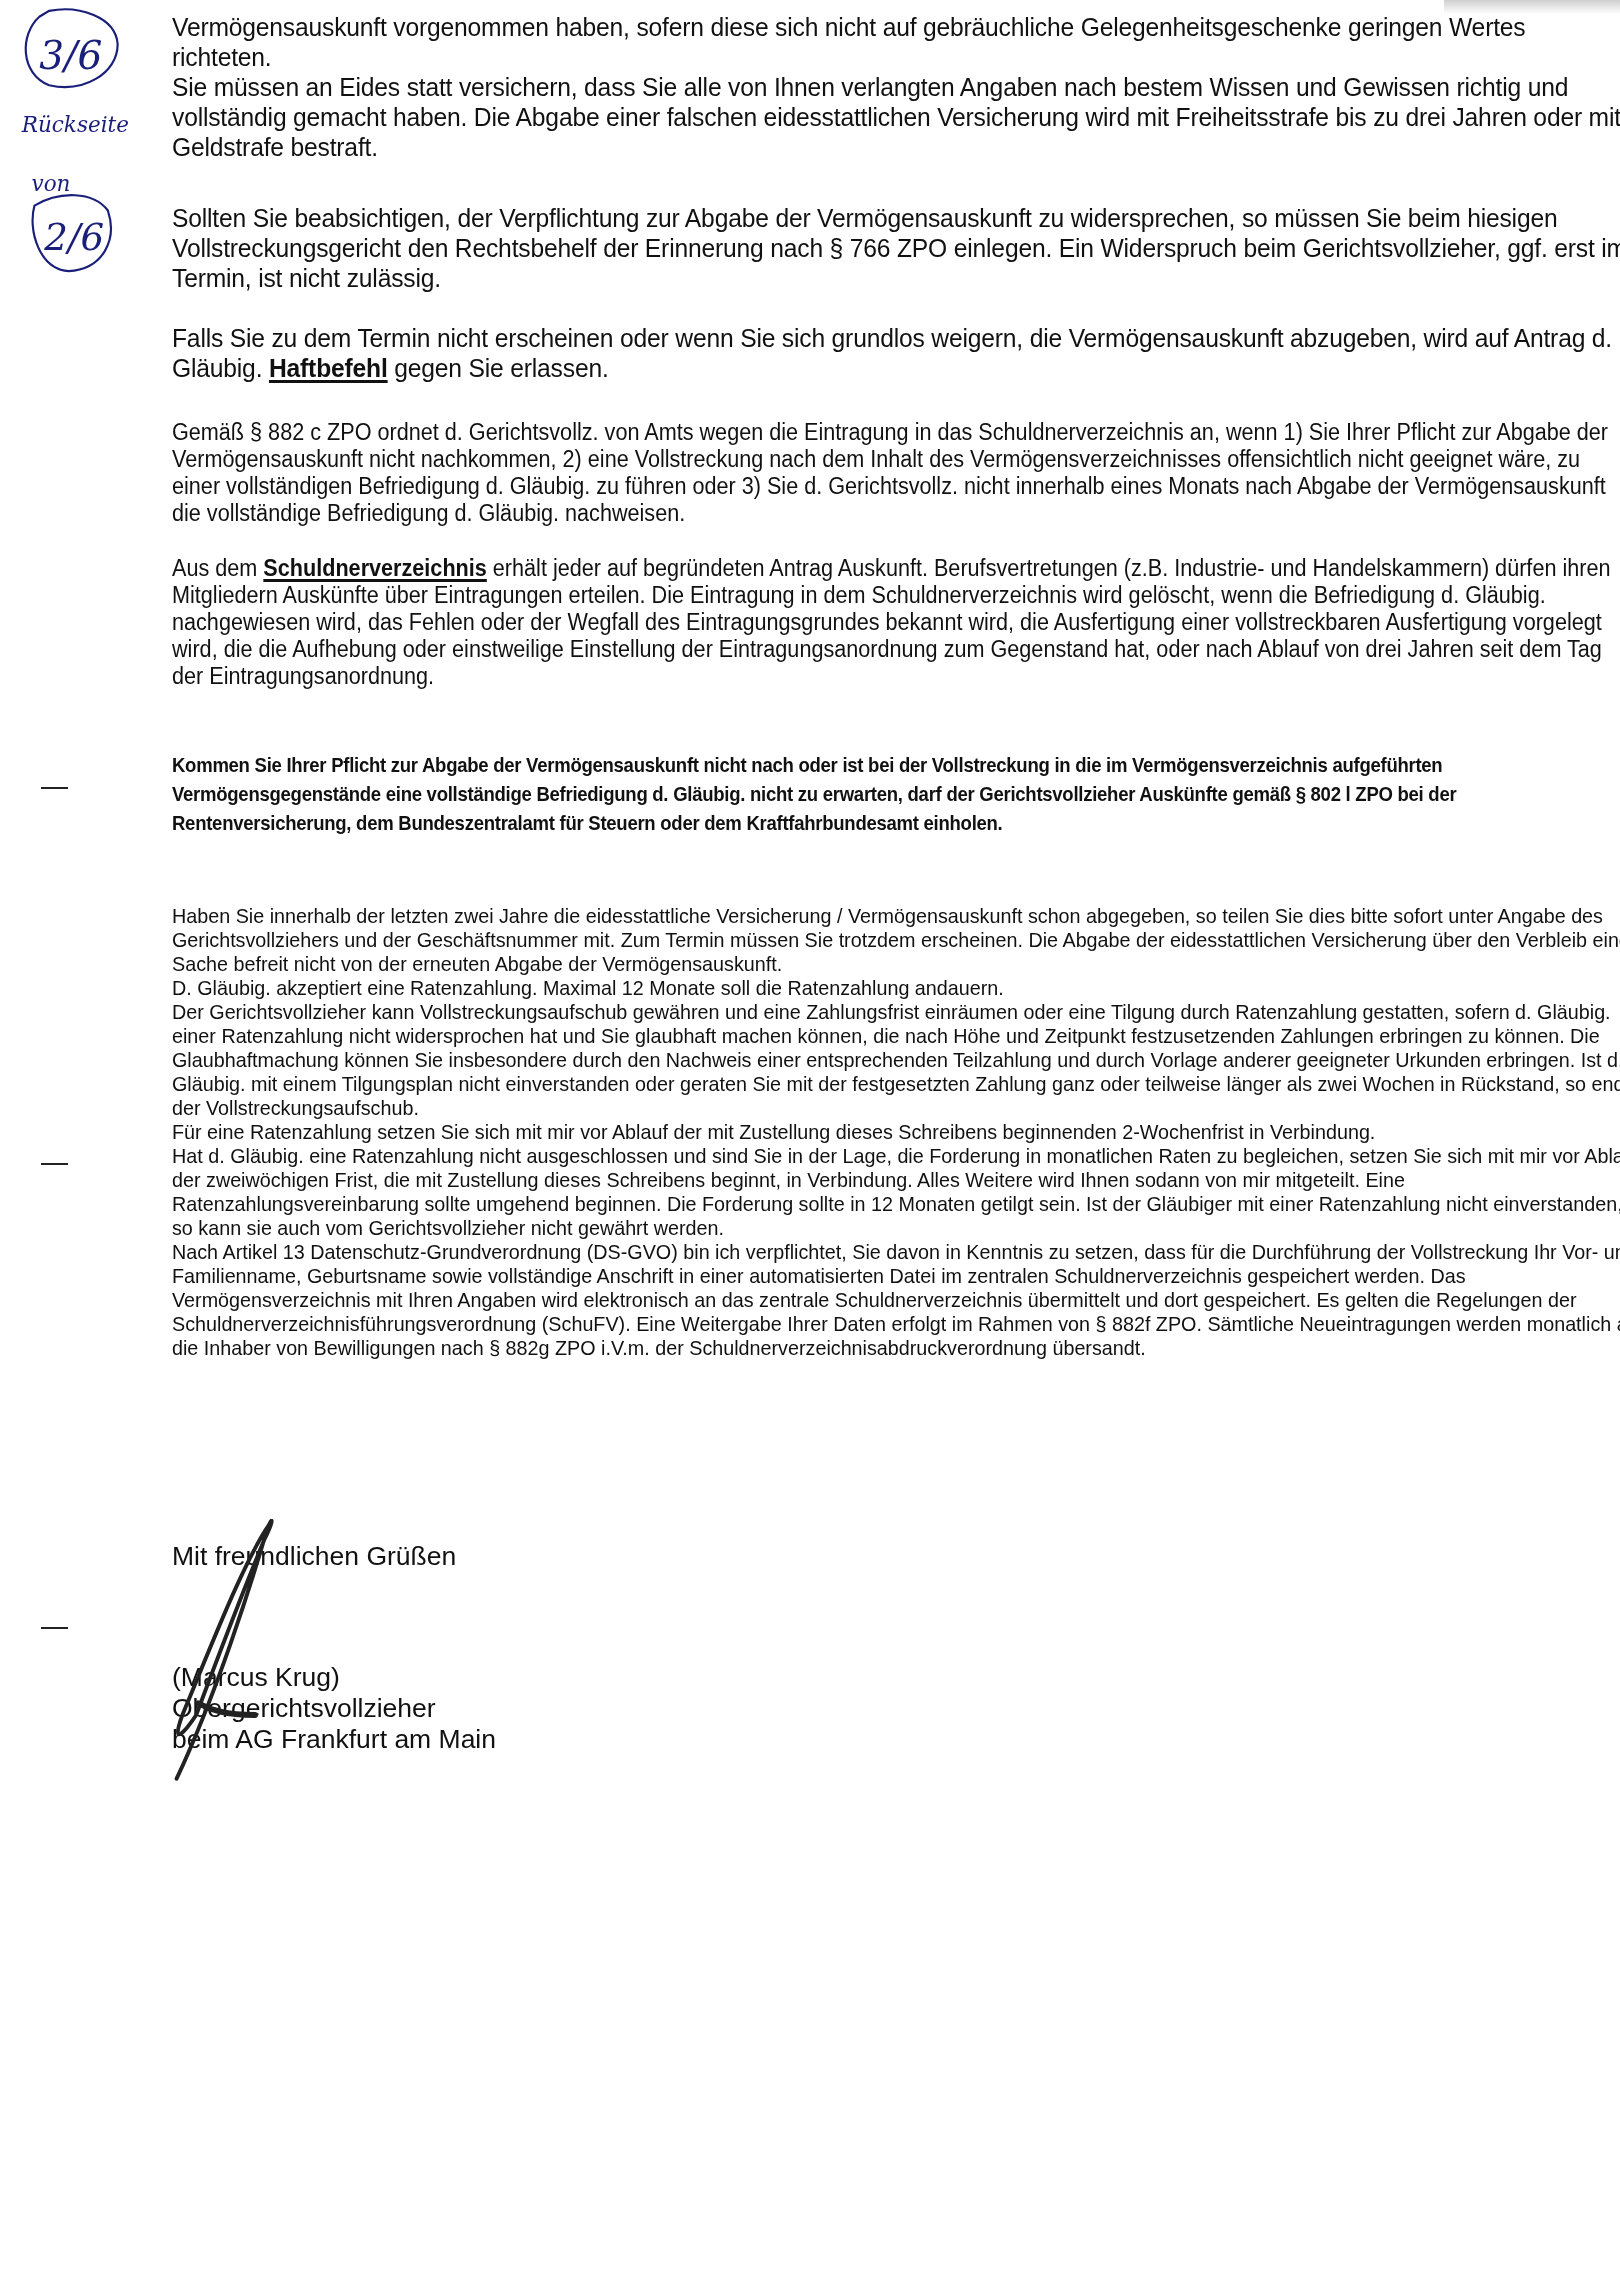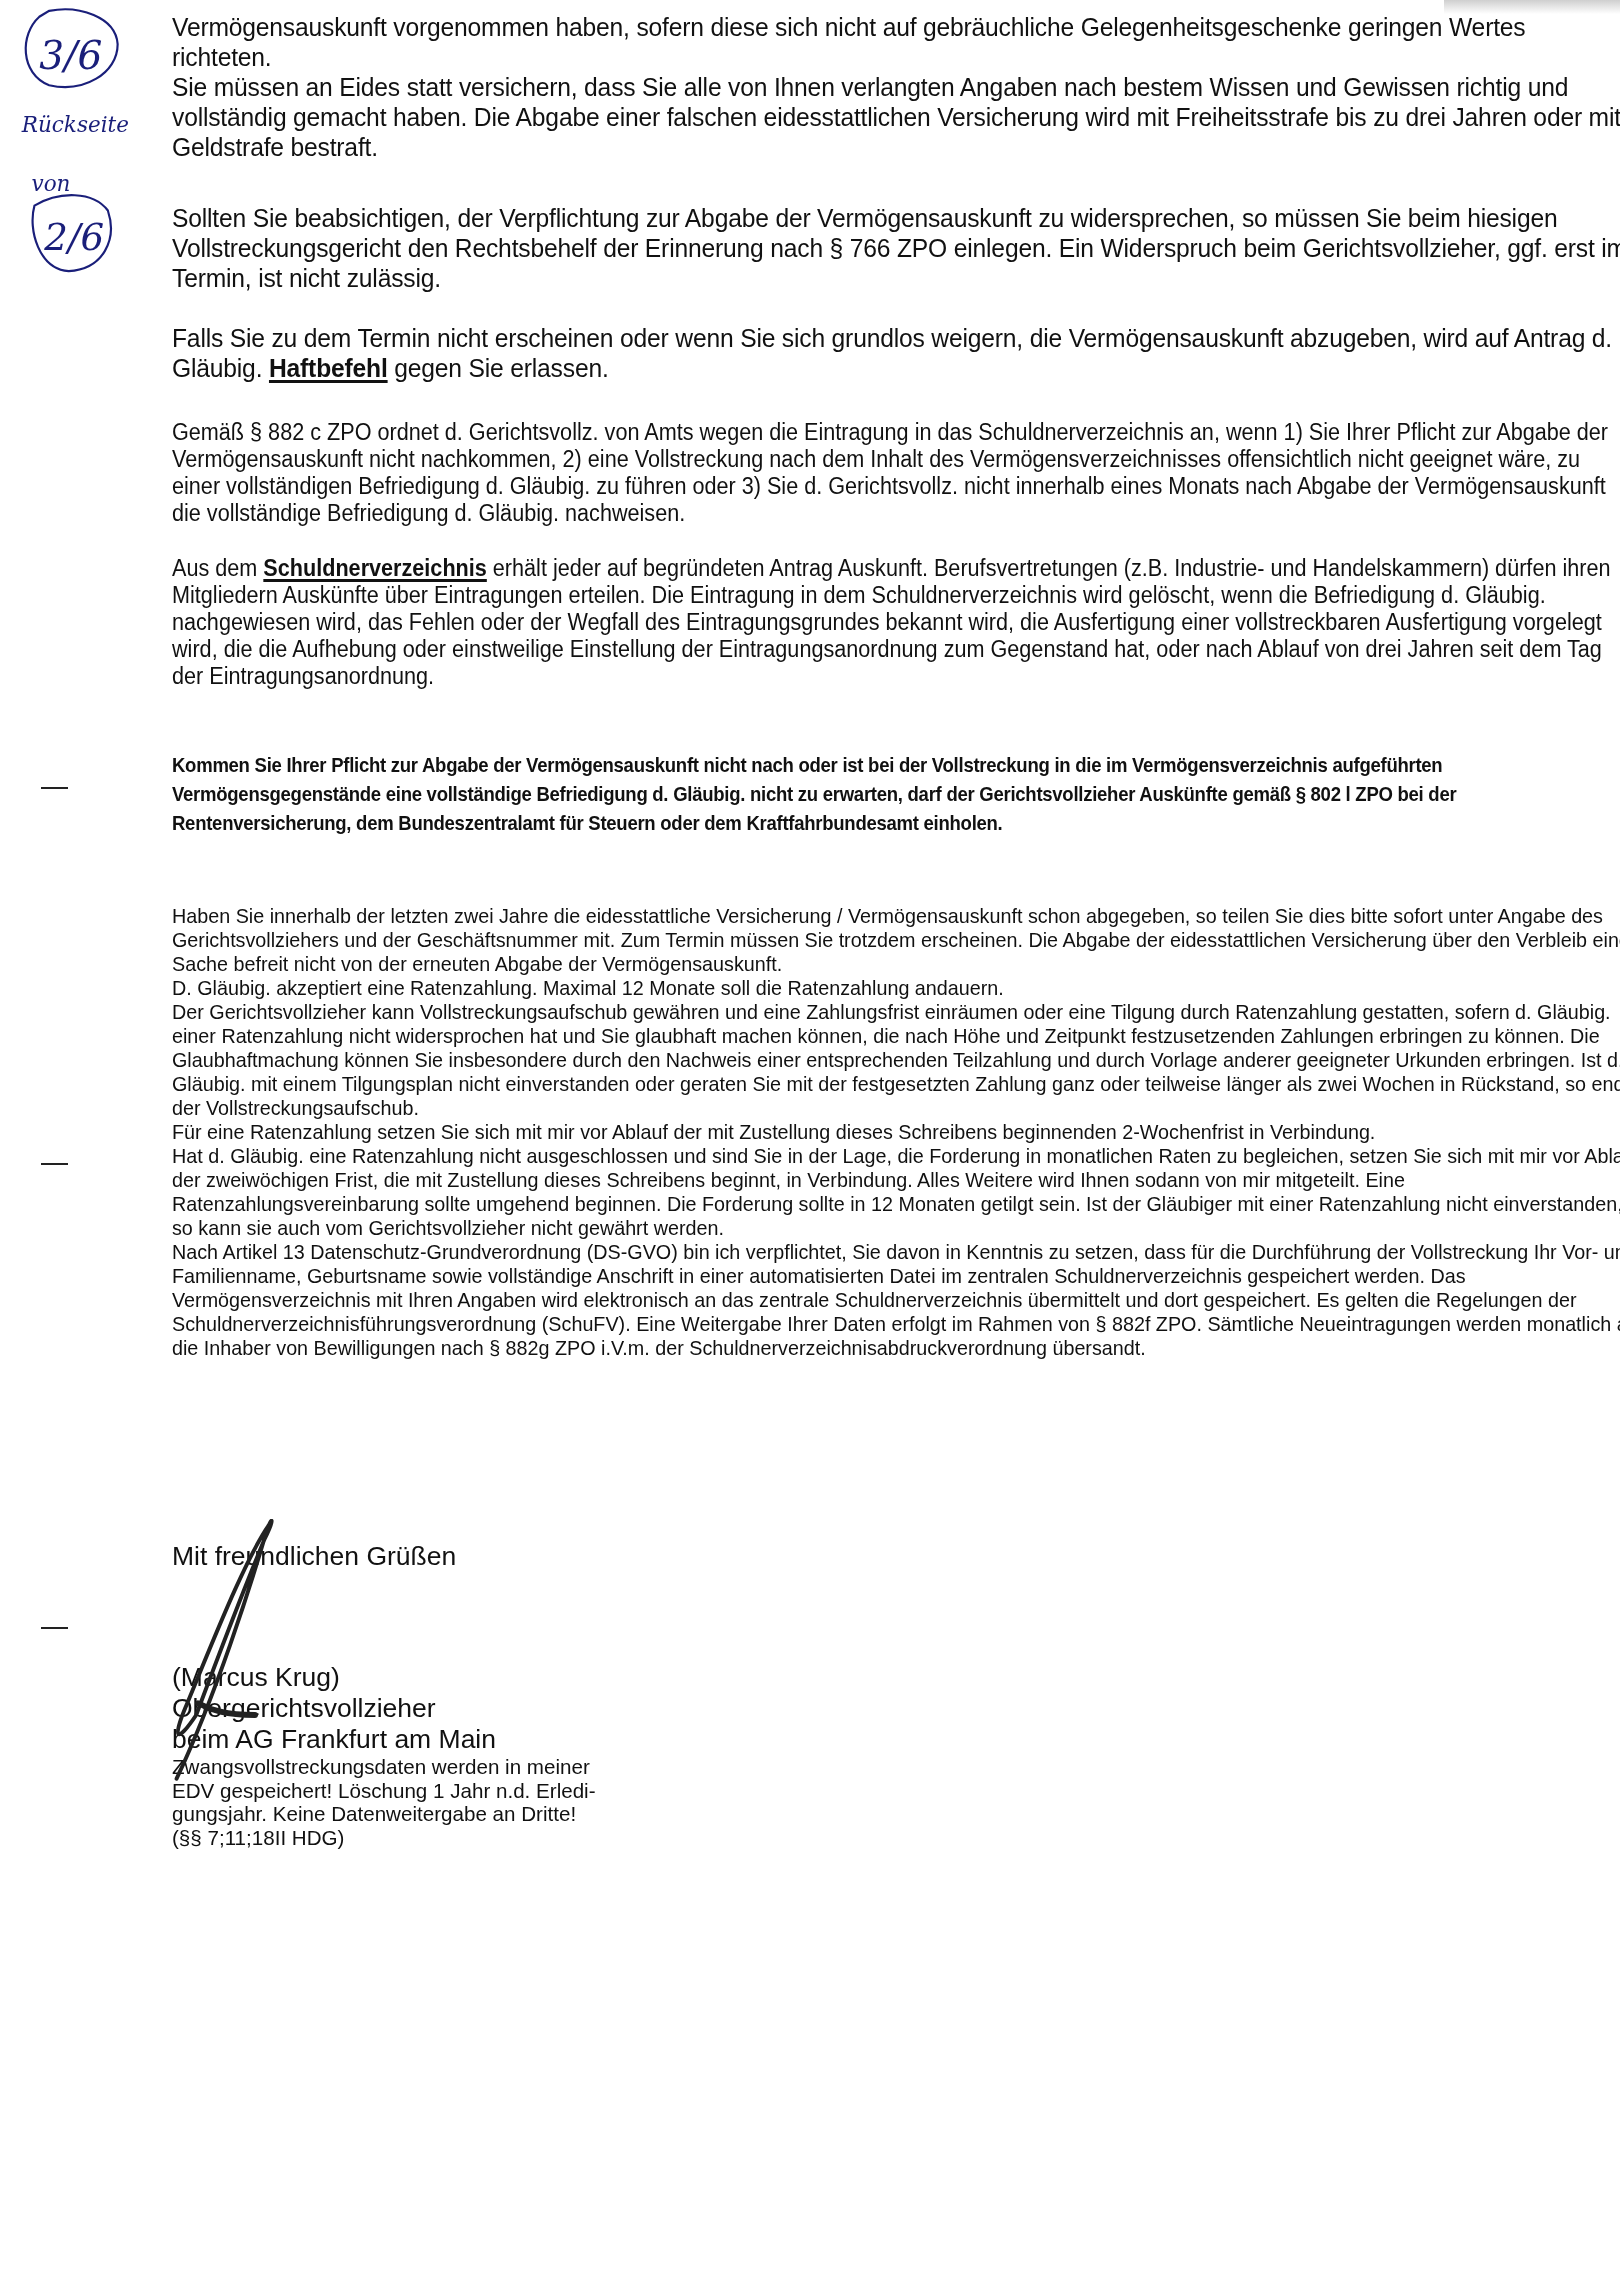--- a/index.html
+++ b/index.html
@@ -83,24 +83,20 @@
 Nach Artikel 13 Datenschutz-Grundverordnung (DS-GVO) bin ich verpflichtet, Sie davon in Kenntnis zu setzen, dass für die Durchführung der Vollstreckung Ihr Vor- und Familienname, Geburtsname sowie vollständige Anschrift in einer automatisierten Datei im zentralen Schuldnerverzeichnis gespeichert werden. Das Vermögensverzeichnis mit Ihren Angaben wird elektronisch an das zentrale Schuldnerverzeichnis übermittelt und dort gespeichert. Es gelten die Regelungen der Schuldnerverzeichnisführungsverordnung (SchuFV). Eine Weitergabe Ihrer Daten erfolgt im Rahmen von § 882f ZPO. Sämtliche Neueintragungen werden monatlich an die Inhaber von Bewilligungen nach § 882g ZPO i.V.m. der Schuldnerverzeichnisabdruckverordnung übersandt.</p>
     </div>
   </div>
 
   <div class="block" style="left:172px; top:1541px; width:686px;">
     <p class="sign">Mit freundlichen Grüßen</p>
     <div style="height:90px;"></div>
     <p class="sign">(Marcus Krug)</p>
     <p class="sign">Obergerichtsvollzieher</p>
     <p class="sign">beim AG Frankfurt am Main</p>
-    <p class="sign-small">Zwangsvollstreckungsdaten werden in meiner
-EDV gespeichert! Löschung 1 Jahr n.d. Erledi-
-gungsjahr. Keine Datenweitergabe an Dritte!
-(§§ 7;11;18II HDG)</p>
   </div>
 
   <svg class="signature" viewBox="0 0 200 400">
     <path d="M115 5 C90 40, 55 130, 30 190 C15 225, 20 230, 40 200 C55 160, 85 80, 110 20 C120 0, 118 -5, 112 12 C95 70, 60 180, 20 265" fill="none" stroke="#222" stroke-width="4" stroke-linecap="round"></path>
     <path d="M42 188 C55 195, 70 200, 100 200" fill="none" stroke="#222" stroke-width="6" stroke-linecap="round"></path>
   </svg>
 </div>
 
 
 </body></html>

